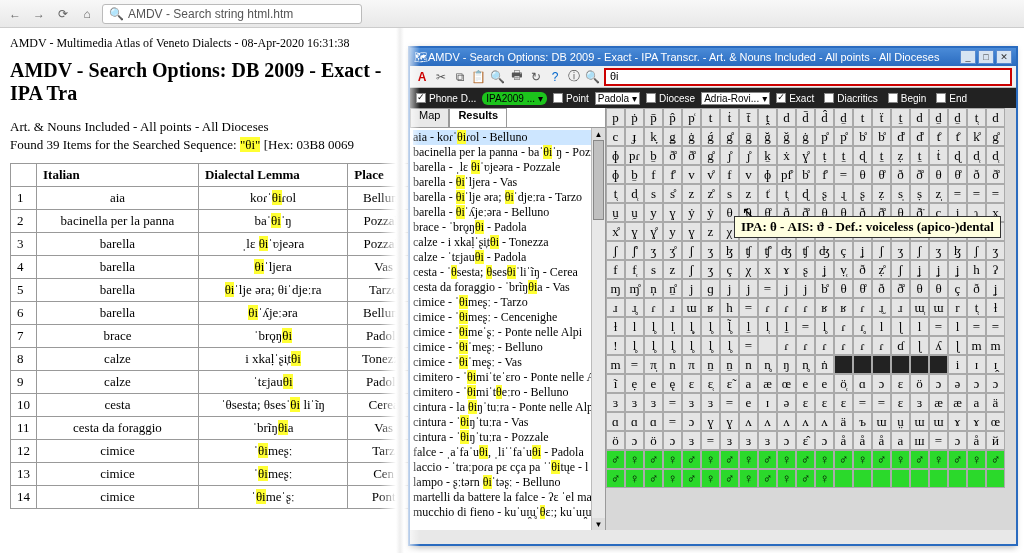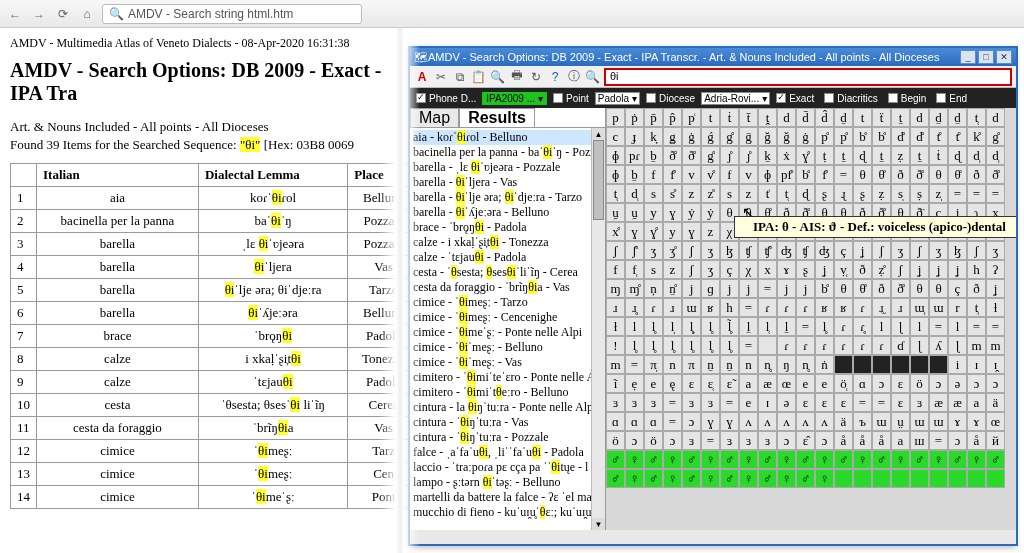--- a/index.html
+++ b/index.html
@@ -121,37 +121,37 @@
   .filter-bar {
     height:20px;
     background:#222;
     display:flex;align-items:center;
     color:#fff;
     padding:0 2px;
     gap:2px;
     font-size:10px;
   }
   .fb-item { display:flex;align-items:center;gap:3px;padding:0 4px; white-space:nowrap;}
-  .fb-green { background:#1cc41c; color:#000; padding:1px 4px;}
+  .fb-green { background:#1cc41c; color:#000; padding:1px 4px;border-radius:6px;}
   .fb-drop { background:#fff;color:#000;border:1px solid #888;padding:0 2px;font-size:10px;}
   .fb-check { width:10px;height:10px;border:1px solid #888;background:#fff;display:inline-block;}
   .fb-check.on::after{content:"✓";font-size:9px;color:#000;position:relative;top:-3px;}
   .found-bar {
     height:14px;background:#e00000;color:#ff0;
     font-size:9px;text-align:center;line-height:14px;
   }
   .app-body { display:flex; height:calc(100% - 18px - 22px - 20px - 14px);}
   .left-panel {
     width:196px;
     background:#fff;
     border-right:1px solid #999;
     display:flex;flex-direction:column;
   }
   .tabs { display:flex;height:20px;border-bottom:1px solid #999;}
-  .tab { padding:0 8px;border:1px solid #999;border-bottom:none;background:#e8e8e8;font-size:16px;}
+  .tab { padding:0 8px;border:1px solid #999;border-bottom:none;background:#e8e8e8;font-size:11px;}
   .tab.active { background:#fff;font-weight:bold;}
   .result-list { flex:1;overflow:hidden;font-family:"Times New Roman",serif;font-size:12px;padding:2px 3px;line-height:15px;position:relative;}
   .result-list .row { white-space:nowrap;overflow:hidden;text-overflow:ellipsis;}
   .result-list .sel { background:#cde6ff;}
   .scrollbar-v { position:absolute;right:0;top:0;bottom:0;width:14px;background:#e8e8e8;border-left:1px solid #bbb;}
   .scrollbar-v .thumb{position:absolute;left:1px;right:1px;top:12px;height:80px;background:#c0c0c0;border:1px solid #888;}
   .scrollbar-v .arr{position:absolute;left:0;right:0;height:12px;background:#ddd;display:flex;align-items:center;justify-content:center;font-size:8px;}
   .scrollbar-v .arr.up{top:0;}
   .scrollbar-v .arr.dn{bottom:0;}
   
@@ -166,21 +166,21 @@
     font-size:13px;
     cursor:pointer;
   }
   .ipa-cell.green { background:#2bd92b;}
   .ipa-cell.dark { background:#222;}
   .tooltip {
     position:absolute;
     top:108px; left:128px;
     background:#ffffe0;
     border:1px solid #333;
-    padding:2px 18px;
+    padding:2px 6px;
     font-family:"Times New Roman",serif;
     font-size:13px;
     font-weight:bold;
     white-space:nowrap;
     z-index:10;
   }
   .cursor {
     position:absolute;
     top:96px;left:136px;
     font-size:14px;

